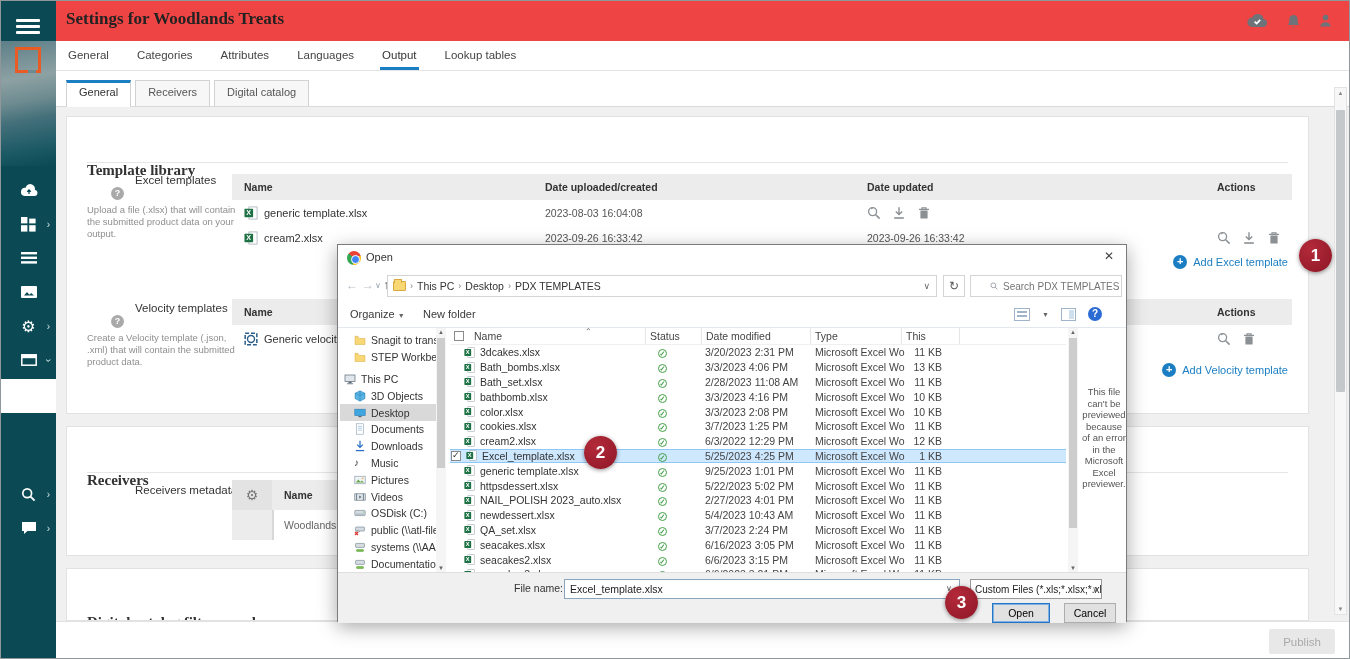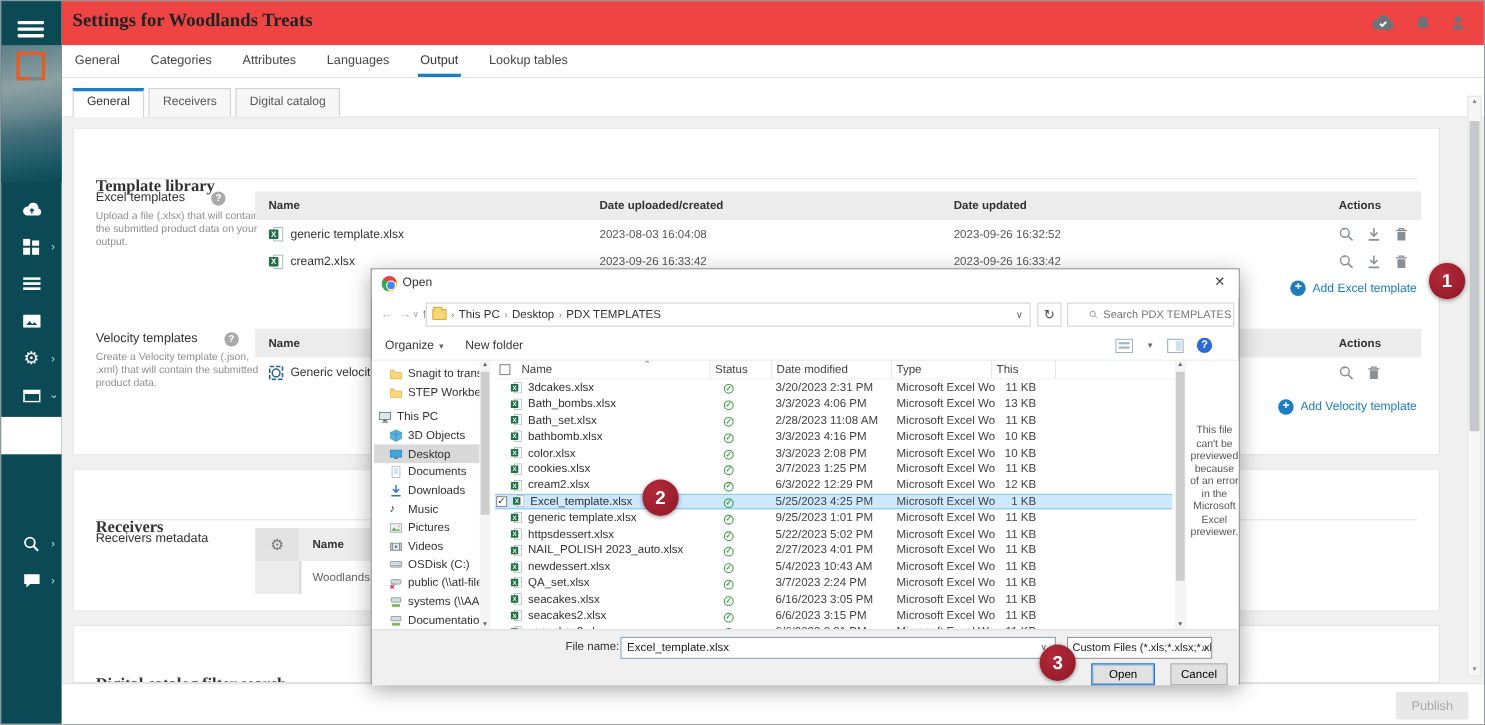--- a/index.html
+++ b/index.html
@@ -42,21 +42,21 @@
 
   .content { position:absolute; left:0; top:106px; width:100%; height:514px; background:#f0f0f1; }
   .card { position:absolute; left:10px; width:1243px; background:#fff; border:1px solid #e2e2e2; }
   .card h2 { font-size:15px; font-weight:700; color:#333; position:absolute; left:20px; top:15px;margin-top:30px; }
   .card .rule { position:absolute; left:20px; right:20px; top:45px; border-top:1px solid #e6e6e6; }
   #card-templates { top:9px; height:298px; }
   #card-receivers { top:319px; height:130px; }
   #card-catalog   { top:461px; height:53px; overflow:hidden; }
 
   .lblcol { position:absolute; left:20px; width:152px; }
-  .lbl { font-size:11.5px; color:#333; font-weight:400; display:inline-block; }
+  .lbl { font-size:11.5px; color:#333; font-weight:400; display:inline-block;margin-left:48px; }
   .help { display:inline-block; width:13px; height:13px; border-radius:50%; background:#a9a9a9; color:#fff; font-size:9px; font-weight:700; text-align:center; line-height:13px; margin-left:24px; vertical-align:middle; cursor:pointer; }
   .desc { font-size:9.5px; color:#8f8f8f; line-height:12px; margin-top:4px; width:152px; }
 
   .ttable { position:absolute; left:165px; width:1060px; }
   .thead { height:26px; background:#ececec; display:flex; align-items:center; font-weight:700; font-size:10.5px; color:#333; }
   .trow { height:25px; display:flex; align-items:center; font-size:11px; color:#333; }
   .c-name { padding-left:12px; width:313px; display:flex; align-items:center; gap:6px; }
   .c-date1 { width:322px; } .c-date2 { width:350px; }
   .c-act { display:flex; gap:11px; align-items:center; }
   .trow .c-date1, .trow .c-date2 { font-size:10.5px; color:#555; }
@@ -295,21 +295,20 @@
             <div class="trow">
      <div class="c-name">
                 <svg class="xlicon" viewBox="0 0 12 12">
                   <rect x="4.2" y="0.8" width="7" height="10.4" fill="#fff" stroke="#9aa5ad" stroke-width="0.6"></rect>
                   <rect x="0.4" y="2.3" width="7.4" height="7.4" rx="0.6" fill="#1e7145"></rect>
                   <text x="4.1" y="8.1" font-size="6.2" fill="#fff" font-weight="bold" text-anchor="middle" font-family="Liberation Sans,sans-serif">X</text>
                 </svg>
                 <span>generic template.xlsx</span>
               </div>
      <div class="c-date1">2023-08-03 16:04:08</div>
-     <div class="c-date2">2023-09-26 16:32:52</div>
      <div class="c-act">
                 <svg class="act-ic" viewBox="0 0 14 14">
                   <circle cx="5.6" cy="5.6" r="4" fill="none" stroke="#8b9094" stroke-width="1.3"></circle>
                   <path d="M8.7 8.7L12.6 12.6" stroke="#8b9094" stroke-width="1.5"></path>
                   <path d="M4 3l2-1.2" stroke="#8b9094" stroke-width="1"></path>
                 </svg>
                 <svg class="act-ic" viewBox="0 0 14 14">
                   <path d="M7 1.2v7M3.8 5.4L7 8.6l3.2-3.2" fill="none" stroke="#8b9094" stroke-width="1.4"></path>
                   <path d="M2.2 12h9.6" stroke="#8b9094" stroke-width="1.6"></path>
                 </svg>

